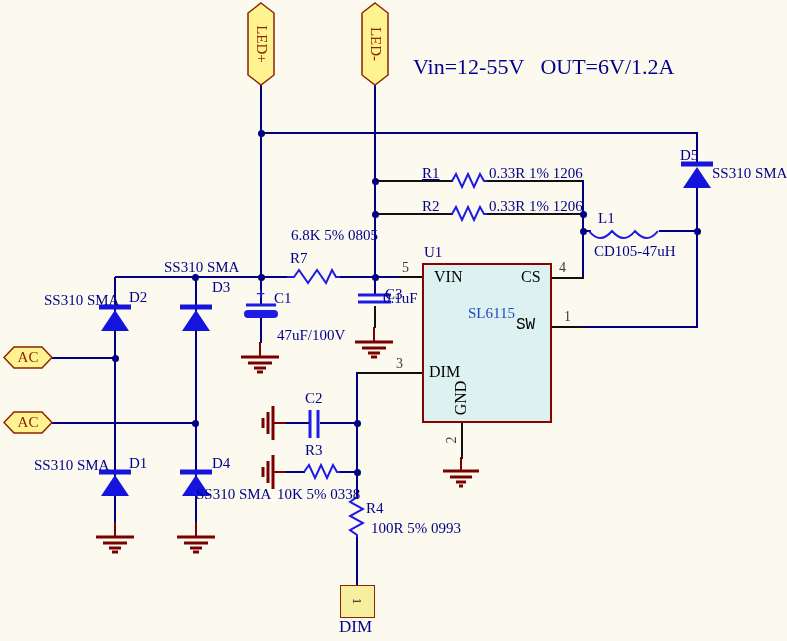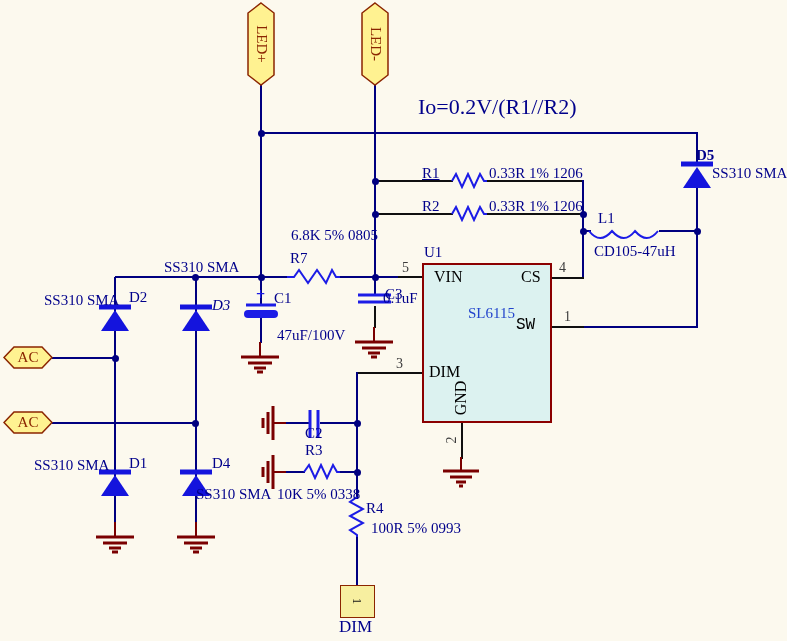--- a/index.html
+++ b/index.html
@@ -297,32 +297,32 @@
   <div class="lbl" style="left:305px;top:443px;">R3</div>
   <div class="lbl" style="left:277px;top:487px;">10K 5% 0338</div>
   <div class="lbl" style="left:366px;top:501px;">R4</div>
   <div class="lbl" style="left:371px;top:521px;">100R 5% 0993</div>
 
   <div class="lbl" style="left:256px;top:287px;color:#1c1ce6;font-weight:bold;font-size:16px;">+</div>
   <div class="lbl" style="left:274px;top:291px;">C1</div>
   <div class="lbl" style="left:277px;top:328px;">47uF/100V</div>
   <div class="lbl" style="left:385px;top:287px;">C3</div>
   <div class="lbl" style="left:383px;top:291px;">0.1uF</div>
-  <div class="lbl" style="left:305px;top:391px;margin-top:35px;">C2</div>
+  <div class="lbl" style="left:305px;top:391px;">C2</div>
 
   <div class="lbl" style="left:598px;top:211px;">L1</div>
   <div class="lbl" style="left:594px;top:244px;">CD105-47uH</div>
 
-  <div class="lbl" style="left:696px;top:148px;font-weight:bold;">D5</div>
+  <div class="lbl" style="left:680px;top:148px;">D5</div>
   <div class="lbl" style="left:712px;top:166px;">SS310 SMA</div>
   <div class="lbl" style="left:44px;top:293px;">SS310 SMA</div>
   <div class="lbl" style="left:129px;top:290px;">D2</div>
   <div class="lbl" style="left:164px;top:260px;">SS310 SMA</div>
-  <div class="lbl" style="left:212px;top:298px;font-style:italic;">D3</div>
+  <div class="lbl" style="left:212px;top:280px;">D3</div>
   <div class="lbl" style="left:34px;top:458px;">SS310 SMA</div>
   <div class="lbl" style="left:129px;top:456px;">D1</div>
   <div class="lbl" style="left:212px;top:456px;">D4</div>
   <div class="lbl" style="left:196px;top:487px;">SS310 SMA</div>
 
-  <div class="ann" style="left:418px;top:96px;">Io=0.2V/(R1//R2)</div>
+  <div class="ann" style="left:413px;top:56px;">Vin=12-55V   OUT=6V/1.2A</div>
 
 
 </div>
 
 </body></html>

